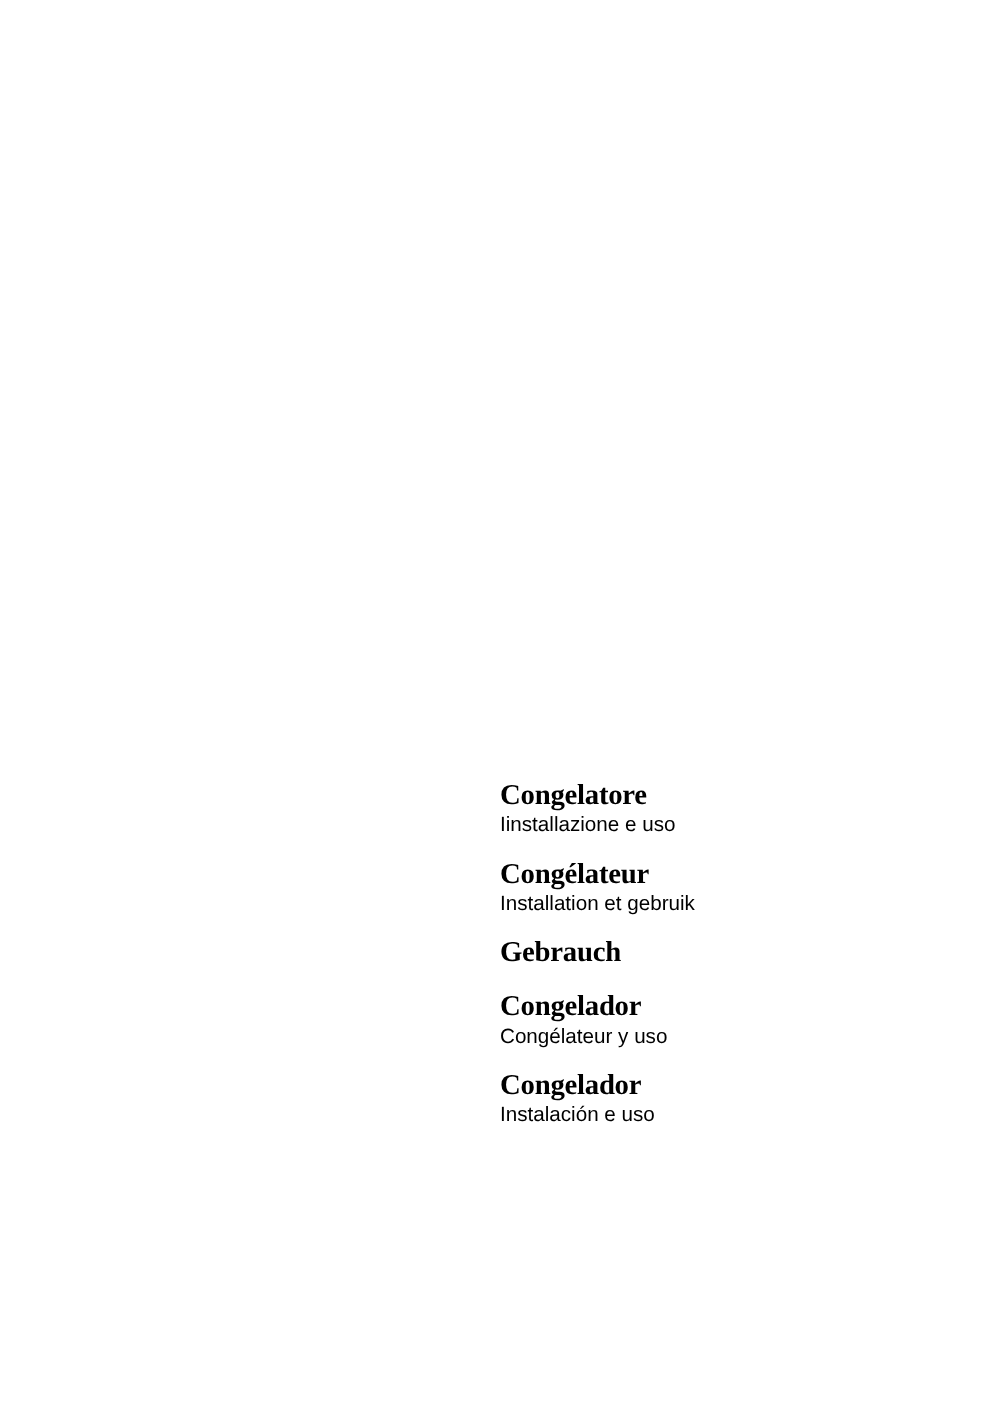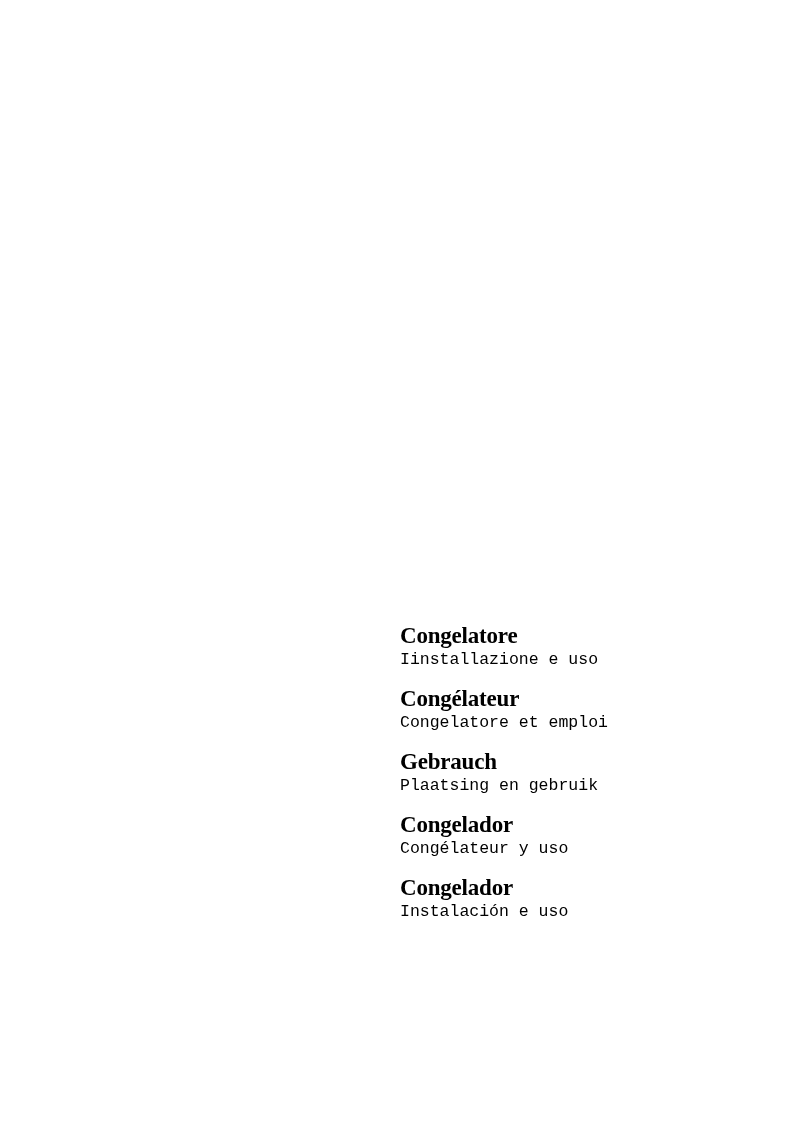--- a/index.html
+++ b/index.html
@@ -38,21 +38,21 @@
   .lang-title {
     font-family: "Liberation Serif", serif;
     font-weight: bold;
     font-size: 23px;
     line-height: 1.08;
     letter-spacing: -0.2px;
     margin: 0 0 2px 0;
     white-space: nowrap;
   }
   .lang-sub {
-    font-family: Liberation Mono, monospace;
+    font-family: Liberation Sans, sans-serif;
     font-weight: normal;
     font-size: 16.5px;
     line-height: 1.1;
     margin: 0;
     white-space: nowrap;
   }
   
   .lang-block.size-lg .lang-title {
     font-size: 23px;
     letter-spacing: -0.8px;
@@ -72,27 +72,26 @@
   <div class="lang-block-list">
 
     <div class="lang-block">
       <div class="lang-title">Congelatore</div>
       <div class="lang-sub">Iinstallazione e uso</div>
     </div>
 
 
     <div class="lang-block">
       <div class="lang-title">Congélateur</div>
-      <div class="lang-sub">Congelatore et emploi</div>
+      <div class="lang-sub">Installation et gebruik</div>
     </div>
 
 
     <div class="lang-block">
       <div class="lang-title">Gebrauch</div>
-      <div class="lang-sub">Plaatsing en gebruik</div>
     </div>
 
     <div class="lang-block">
       <div class="lang-title">Congelador</div>
       <div class="lang-sub">Congélateur y uso</div>
     </div>
 
     <div class="lang-block">
       <div class="lang-title">Congelador</div>
       <div class="lang-sub">Instalación e uso</div>

